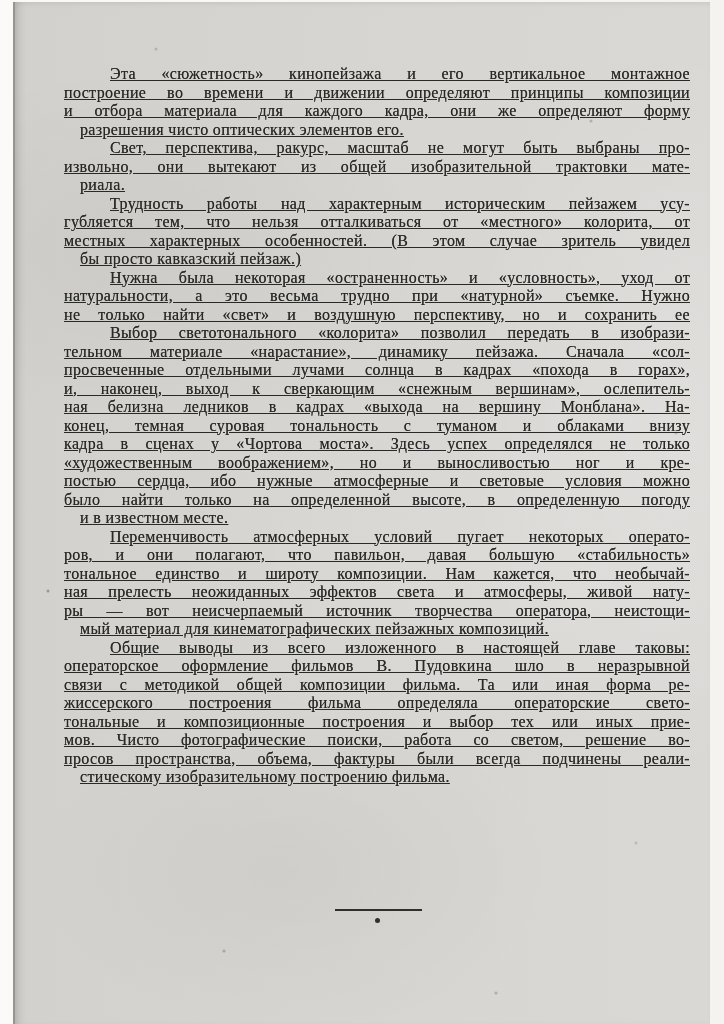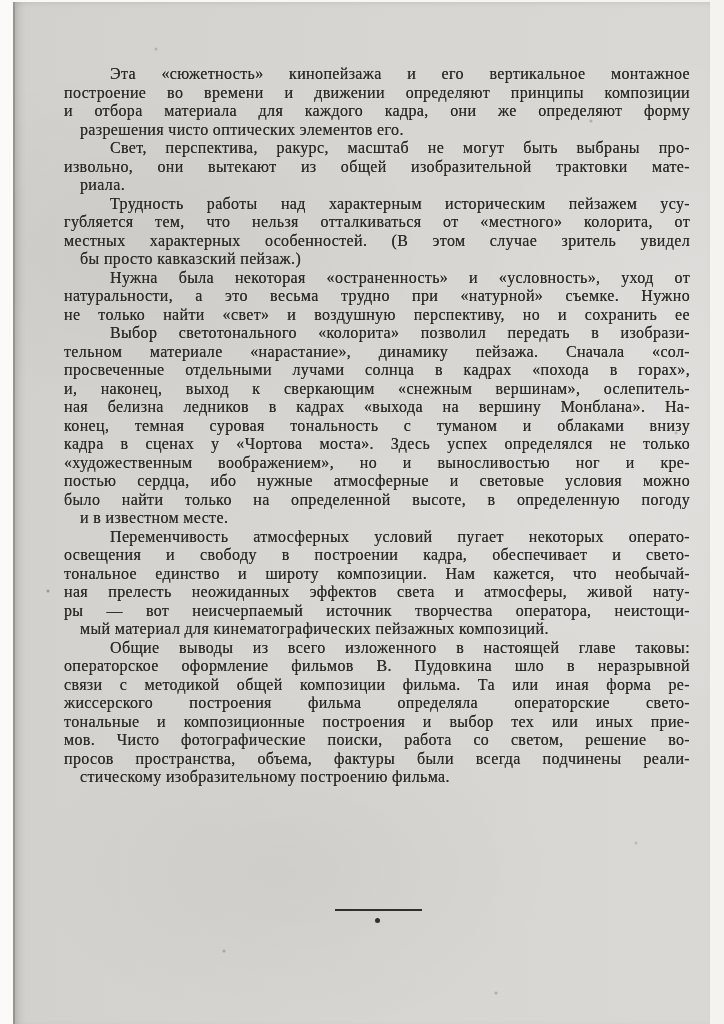--- a/index.html
+++ b/index.html
@@ -56,21 +56,21 @@
     position: absolute;
     left: 49px;
     top: 63px;
     width: 626px;
     font-size: 16px;
     line-height: 18.5px;
     letter-spacing: 0.35px;
     color: #292927;
     text-shadow: 0 0 0.5px rgba(35,35,33,0.75);
   }
-  .paragraph { margin: 0; padding: 0; }
+  .paragraph { margin: 0; padding: 0; text-decoration: underline; }
   .line {
     text-align: justify;
     text-align-last: justify;
     -moz-text-align-last: justify;
     white-space: normal;
   }
   .line.first { text-indent: 46px; }
   .line.last {
     text-align-last: left;
     margin-left: 16px;
@@ -132,21 +132,21 @@
           <div class="line">ная белизна ледников в кадрах «выхода на вершину Монблана». На-</div>
           <div class="line">конец, темная суровая тональность с туманом и облаками внизу</div>
           <div class="line">кадра в сценах у «Чортова моста». Здесь успех определялся не только</div>
           <div class="line">«художественным воображением», но и выносливостью ног и кре-</div>
           <div class="line">постью сердца, ибо нужные атмосферные и световые условия можно</div>
           <div class="line">было найти только на определенной высоте, в определенную погоду</div>
           <div class="line last">и в известном месте.</div>
         </div>
         <div class="paragraph">
           <div class="line first">Переменчивость атмосферных условий пугает некоторых операто-</div>
-          <div class="line">освещения и свободу в построении кадра, обеспечивает и свето-</div>
+          <div class="line">ров, и они полагают, что павильон, давая большую «стабильность»</div>
           <div class="line">тональное единство и широту композиции. Нам кажется, что необычай-</div>
           <div class="line">ная прелесть неожиданных эффектов света и атмосферы, живой нату-</div>
           <div class="line">ры — вот неисчерпаемый источник творчества оператора, неистощи-</div>
           <div class="line last">мый материал для кинематографических пейзажных композиций.</div>
         </div>
         <div class="paragraph">
           <div class="line first">Общие выводы из всего изложенного в настоящей главе таковы:</div>
           <div class="line">операторское оформление фильмов В. Пудовкина шло в неразрывной</div>
           <div class="line">связи с методикой общей композиции фильма. Та или иная форма ре-</div>
           <div class="line">жиссерского построения фильма определяла операторские свето-</div>

